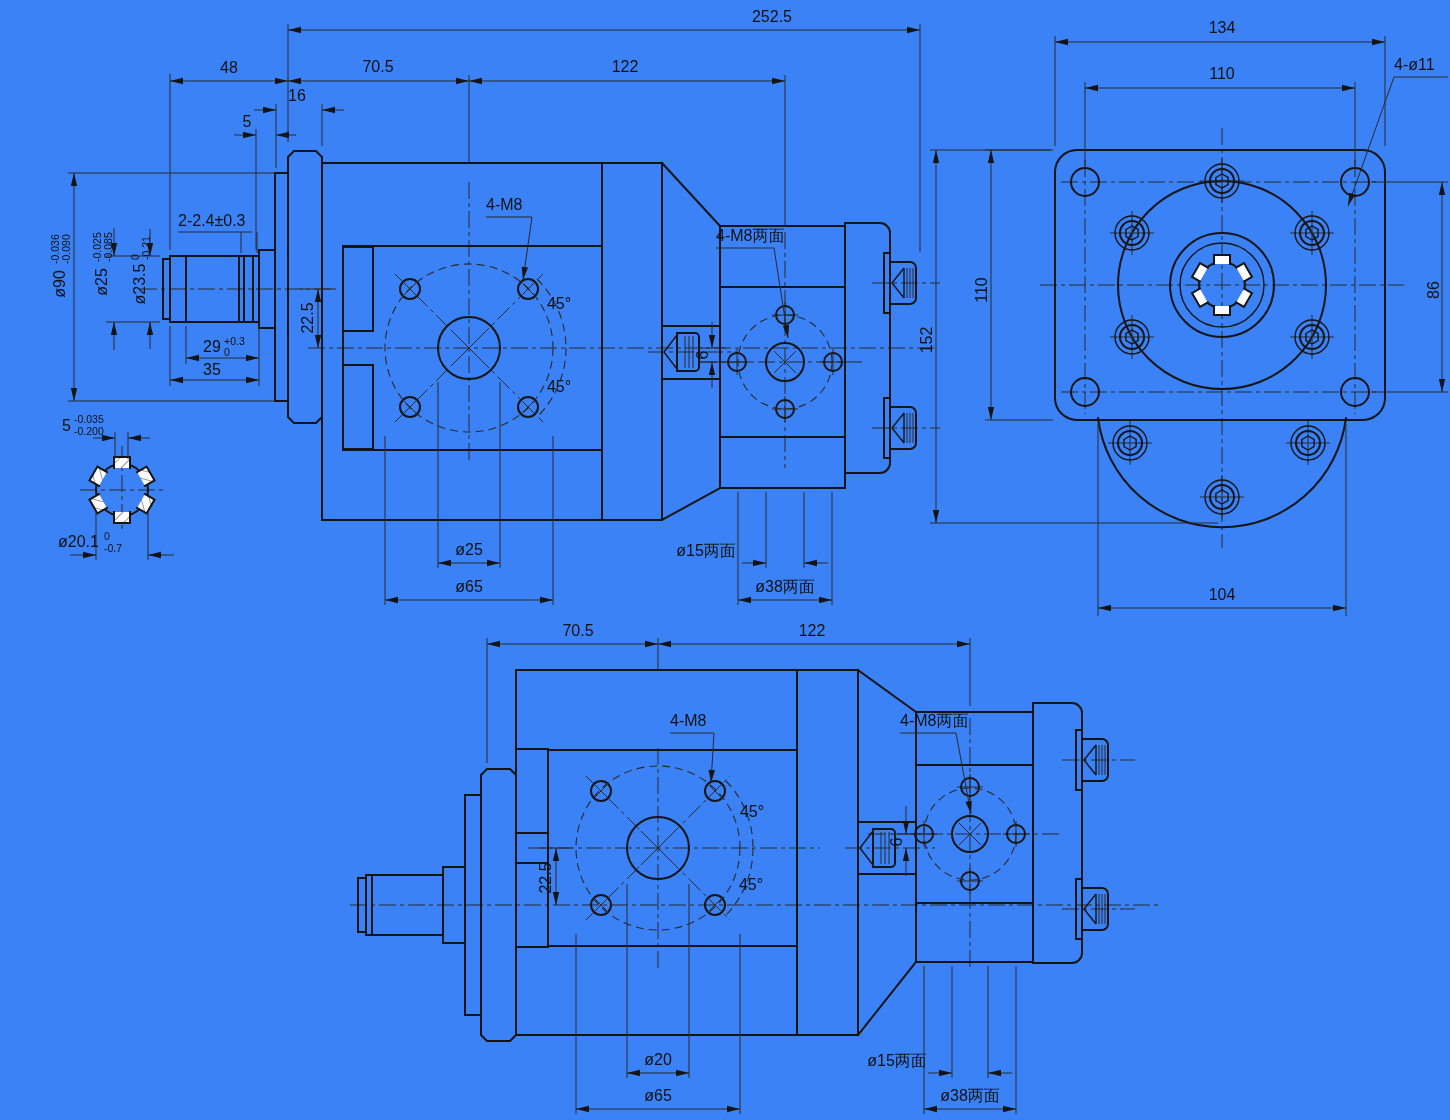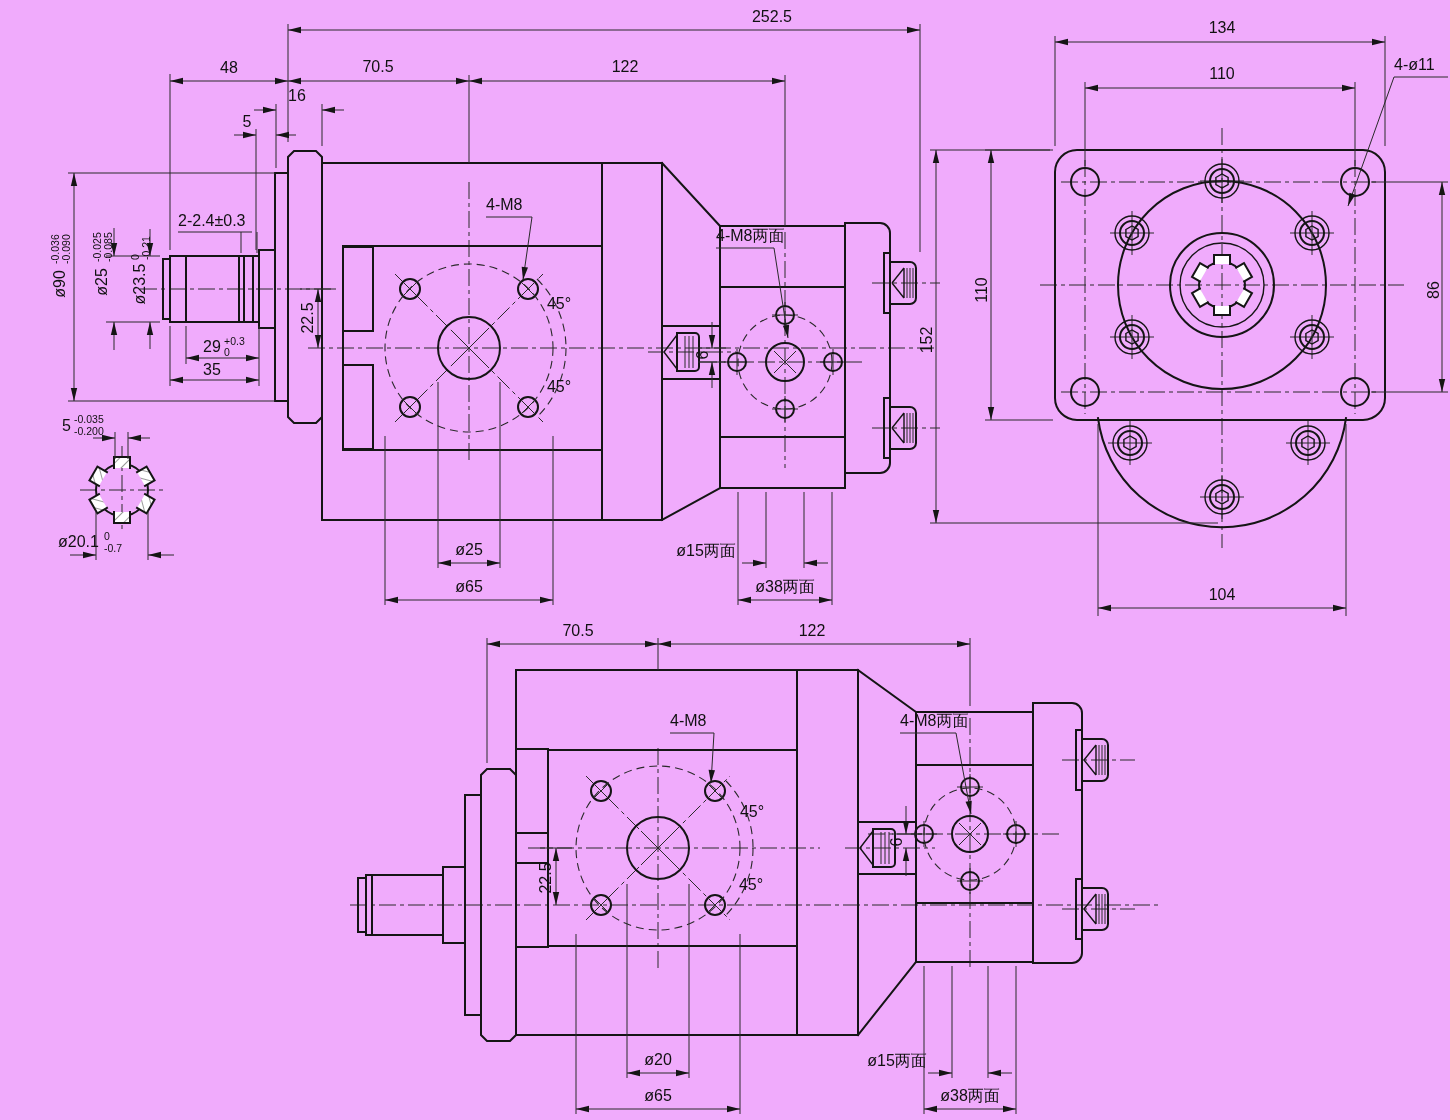--- a/index.html
+++ b/index.html
@@ -1,16 +1,16 @@
 <!DOCTYPE html>
 <html><head>
 <meta charset="utf-8">
 <style>
   html,body{margin:0;padding:0;background:#fff;}
-  .stage{position:relative;width:1450px;height:1120px;background:#f0abfc;overflow:hidden;}
+  .stage{position:relative;width:1450px;height:1120px;background:#3b82f6;overflow:hidden;}
   svg{display:block;}
   .o{stroke:#151515;stroke-width:2;fill:none;stroke-linecap:square;}
   .m{stroke:#151515;stroke-width:1.4;fill:none;}
   .d{stroke:#2a2a2a;stroke-width:1;fill:none;}
   .cl{stroke:#2a2a2a;stroke-width:1;fill:none;stroke-dasharray:17 4 4 4;}
   .hd{stroke:#2a2a2a;stroke-width:1.1;fill:none;stroke-dasharray:8 5;}
   .fw{fill:#fff;}
   text.t{font-family:"Liberation Sans","DejaVu Sans",sans-serif;font-size:16px;fill:#111;}
   text.ts{font-size:10.5px;}
   text.mid{text-anchor:middle;}

